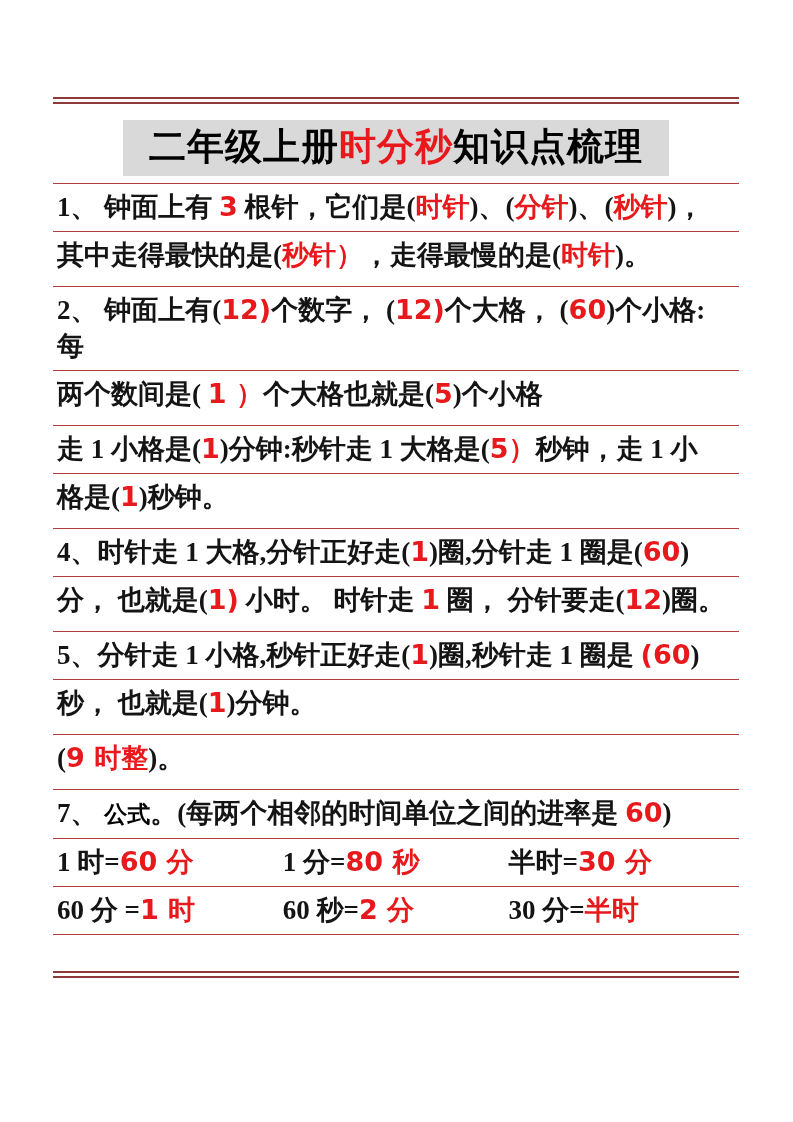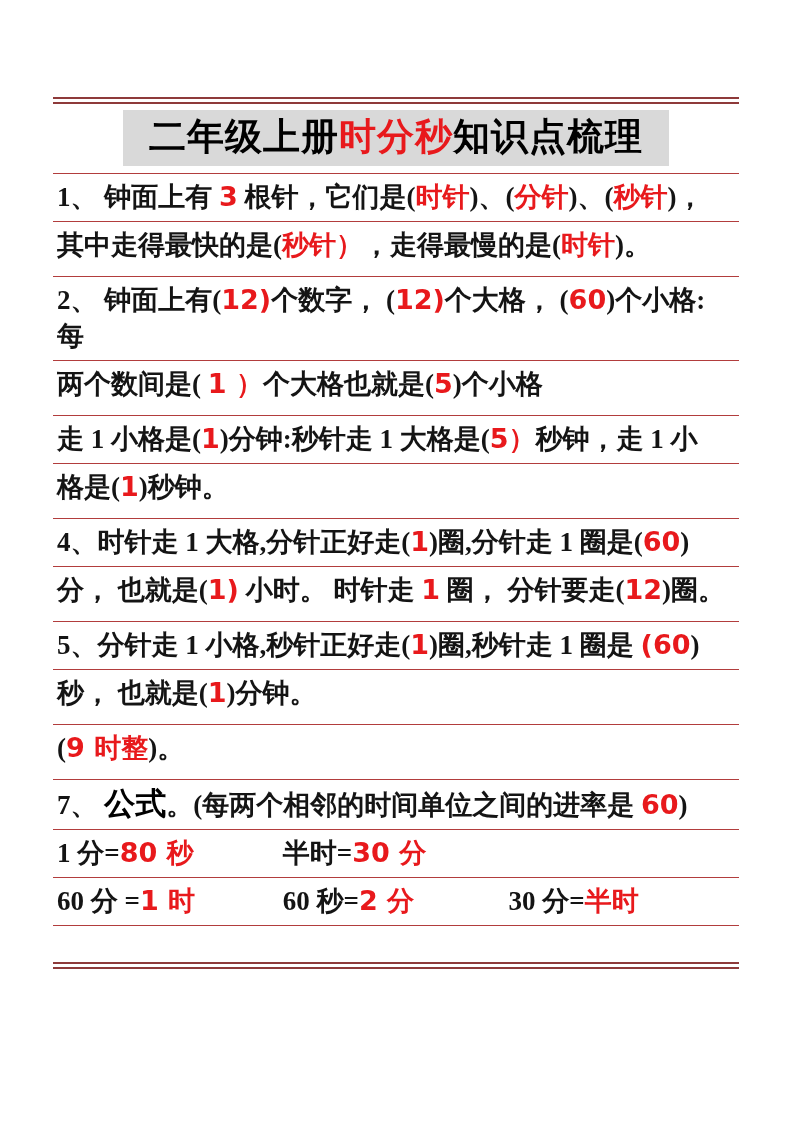--- a/index.html
+++ b/index.html
@@ -31,21 +31,21 @@
   #rows .row{
     border-bottom:1px solid var(--line);
     padding:5px 4px 6px 4px;
     font-size:27px;
     line-height:36px;
     font-weight:700;
   }
   #rows .row.gap{padding-bottom:13px;}
   #rows .row.title{
     text-align:center;
-    padding:6px 0 7px 0;
+    padding:16px 0 7px 0;
   }
   .title-box{
     display:inline-block;
     background:var(--titlebg);
     padding:3px 26px 5px 26px;
     font-family:"DejaVu Sans","Liberation Sans",sans-serif;
     font-weight:900;
     font-size:37px;
     line-height:1.3;
     letter-spacing:1px;
@@ -56,21 +56,21 @@
   .row.columns .col{flex:0 0 33.3%;white-space:nowrap;}
   .seg{white-space:pre-wrap;}
   .seg.red{
     color:var(--red);
     font-family:"DejaVu Sans","Liberation Sans",sans-serif;
     font-weight:700;
   }
   .seg.hei{
     font-family:"DejaVu Sans","Liberation Sans",sans-serif;
     font-weight:700;
-    font-size:31px;
+    font-size:23px;
     color:#000;
   }
   .row.heading{padding-top:9px;padding-bottom:8px;}
   .bottom-space{height:36px;}
 </style>
 </head>
 <body>
 
 <div class="page">
   <div class="content">
@@ -108,20 +108,21 @@
         <div class="row gap">
           <div class="tline"><span class="seg">秒， 也就是(</span><span class="seg red">1</span><span class="seg">)分钟。</span></div>
         </div>
         <div class="row gap">
           <div class="tline"><span class="seg">(</span><span class="seg red">9 时整</span><span class="seg">)。</span></div>
         </div>
         <div class="row heading">
           <div class="tline"><span class="seg">7、 </span><span class="seg hei">公式</span><span class="seg">。(每两个相邻的时间单位之间的进率是 </span><span class="seg red">60</span><span class="seg">)</span></div>
         </div>
         <div class="row columns">
+          <div class="col"><span class="seg">1 时=</span><span class="seg red">60 分</span></div>
           <div class="col"><span class="seg">1 分=</span><span class="seg red">80 秒</span></div>
           <div class="col"><span class="seg">半时=</span><span class="seg red">30 分</span></div>
         </div>
         <div class="row columns">
           <div class="col"><span class="seg">60 分 =</span><span class="seg red">1 时</span></div>
           <div class="col"><span class="seg">60 秒=</span><span class="seg red">2 分</span></div>
           <div class="col"><span class="seg">30 分=</span><span class="seg red">半时</span></div>
         </div>
       </div>
     <div class="bottom-space"></div>

